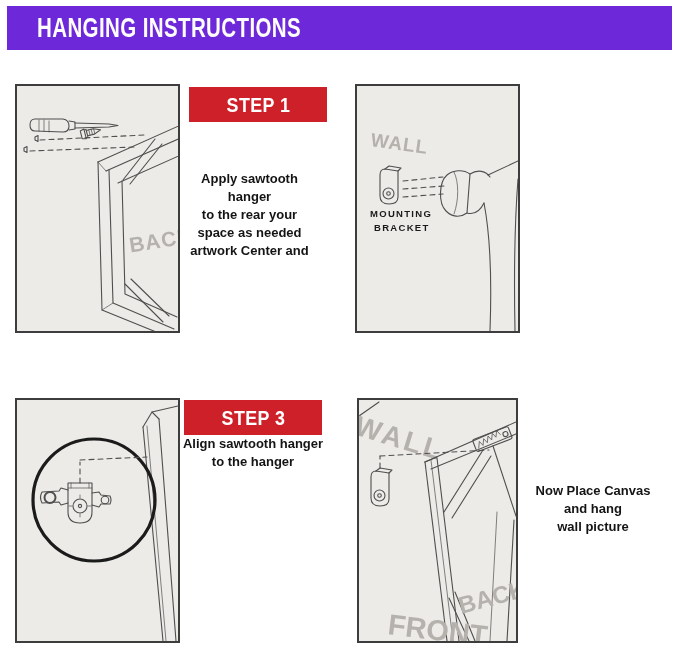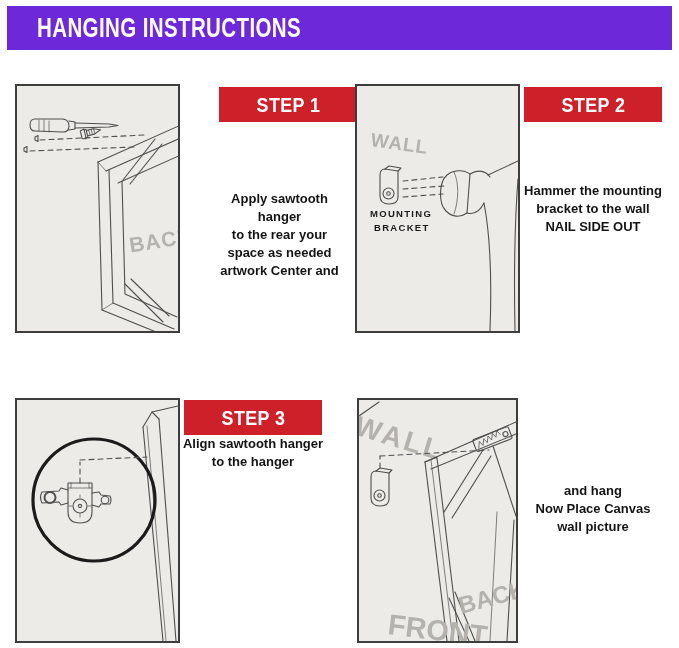--- a/index.html
+++ b/index.html
@@ -13,32 +13,32 @@
                 transform:scaleX(.76); transform-origin:left center; margin-left:30px;
                 letter-spacing:0.5px; }
 
   .illus { position:absolute; background:#EDEBE8; border:2px solid #3d3d3d; }
   #i1 { left:15px;  top:84px;  width:165px; height:249px; }
   #i2 { left:355px; top:84px;  width:165px; height:249px; }
   #i3 { left:15px;  top:398px; width:165px; height:245px; }
   #i4 { left:357px; top:398px; width:161px; height:245px; }
 
   .rcol { position:absolute; width:148px; text-align:center; }
-  #r1 { left:192px; top:87px;padding-left:27px; }
+  #r1 { left:162px; top:87px;padding-left:27px; }
   #r2 { left:519px; top:87px; }
   #r3 { left:179px; top:400px; }
   #r4 { left:519px; top:400px; }
 
   .sbanner { width:138px; height:35px; margin:0 auto; background:#CE2028;
              display:flex; align-items:center; justify-content:center; }
   .sbanner span { color:#ffffff; font-size:21px; font-weight:bold; white-space:nowrap;
                   transform:scaleX(.85); letter-spacing:0.5px; }
 
   .desc { font-weight:bold; font-size:13px; line-height:18px; color:#141414; }
-  #r1 .desc { margin-top:68px; }
+  #r1 .desc { margin-top:48px; }
   #r2 .desc { margin-top:60px; }
   #r3 .desc { }
   #r4 .desc { margin-top:82px; }
 
   svg { display:block; }
   .ln   { stroke:#4f4f4f; fill:none; stroke-width:1.1; stroke-linejoin:round; stroke-linecap:round; }
   .thin { stroke-width:0.7; }
   .dash { stroke-dasharray:5,4; }
   .mag  { stroke:#1b1b1b; stroke-width:3.2; fill:none; }
   .glabel { fill:#B5B2AE; font-weight:bold; font-family:"Liberation Sans",sans-serif; }
@@ -120,30 +120,20 @@
         <path d="M110,127 C117,129 123,125 127,117"></path>
         <path d="M131,89 L161,75"></path>
         <path d="M127,117 C133,148 135,190 133,245"></path>
         <path d="M161,93 C157,145 157,195 158,245"></path>
       </g>
       <text class="blabel" x="13" y="131">MOUNTING</text>
       <text class="blabel" x="17" y="145">BRACKET</text>
     </svg>
   </div>
 
-  <div class="rcol" id="r2">
-    <div class="sbanner">
-      <span>STEP 2</span>
-    </div>
-    <div class="desc">
-      <div>Hammer the mounting</div>
-      <div>bracket to the wall</div>
-      <div>NAIL SIDE OUT</div>
-    </div>
-  </div>
 
   <div class="illus" id="i3">
     <svg width="161" height="241" viewBox="0 0 161 241">
       <g class="ln">
         <path d="M126,27 L146,241"></path>
         <path d="M130,26 L149,241" class="thin"></path>
         <path d="M142,19 L159,241"></path>
         <path d="M126,27 L135,12 L142,19"></path>
         <path d="M135,12 L161,6"></path>
       </g>
@@ -211,19 +201,19 @@
         <path d="M21,68 L21,56"></path>
         <path d="M21,56 L130,50"></path>
       </g>
       <text class="glabel" font-size="29" transform="translate(28,234) rotate(7)">FRONT</text>
       <text class="glabel" font-size="24" transform="translate(102,214) rotate(-15)">BACK</text>
     </svg>
   </div>
 
   <div class="rcol" id="r4">
     <div class="desc">
+      <div>Now Place Canvas</div>
       <div>and hang</div>
-      <div>Now Place Canvas</div>
       <div>wall picture</div>
     </div>
   </div>
 
 </div>
 
 </body></html>

